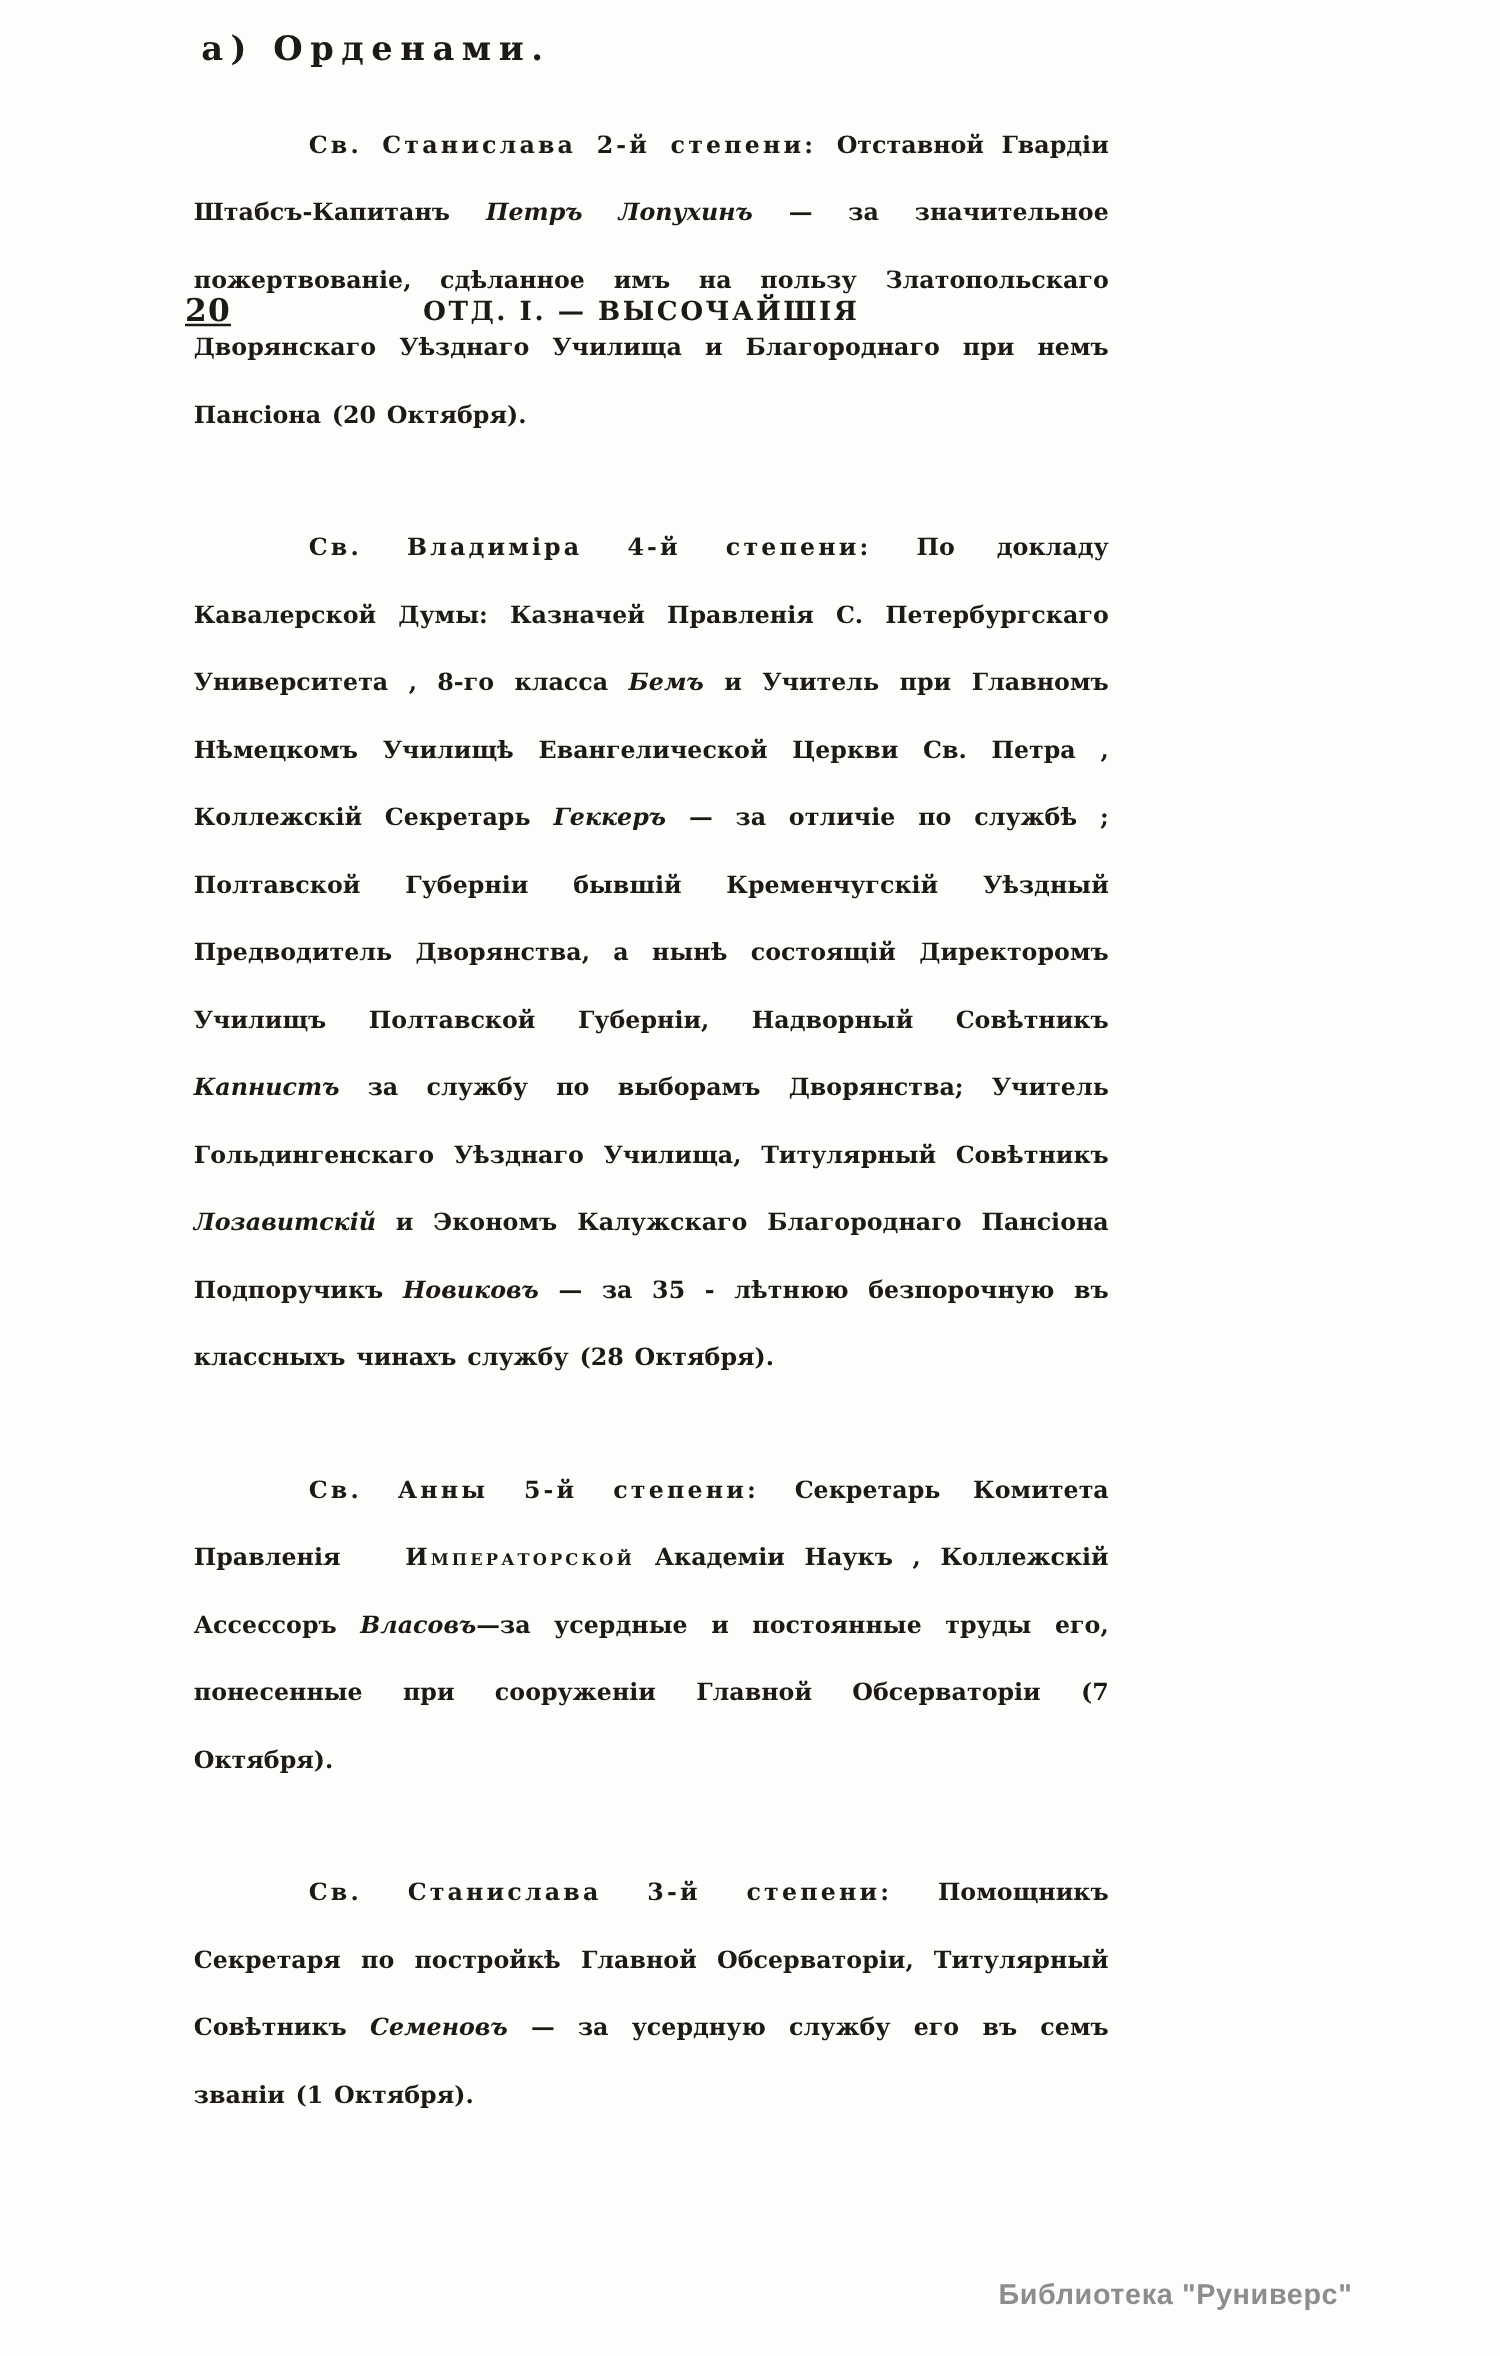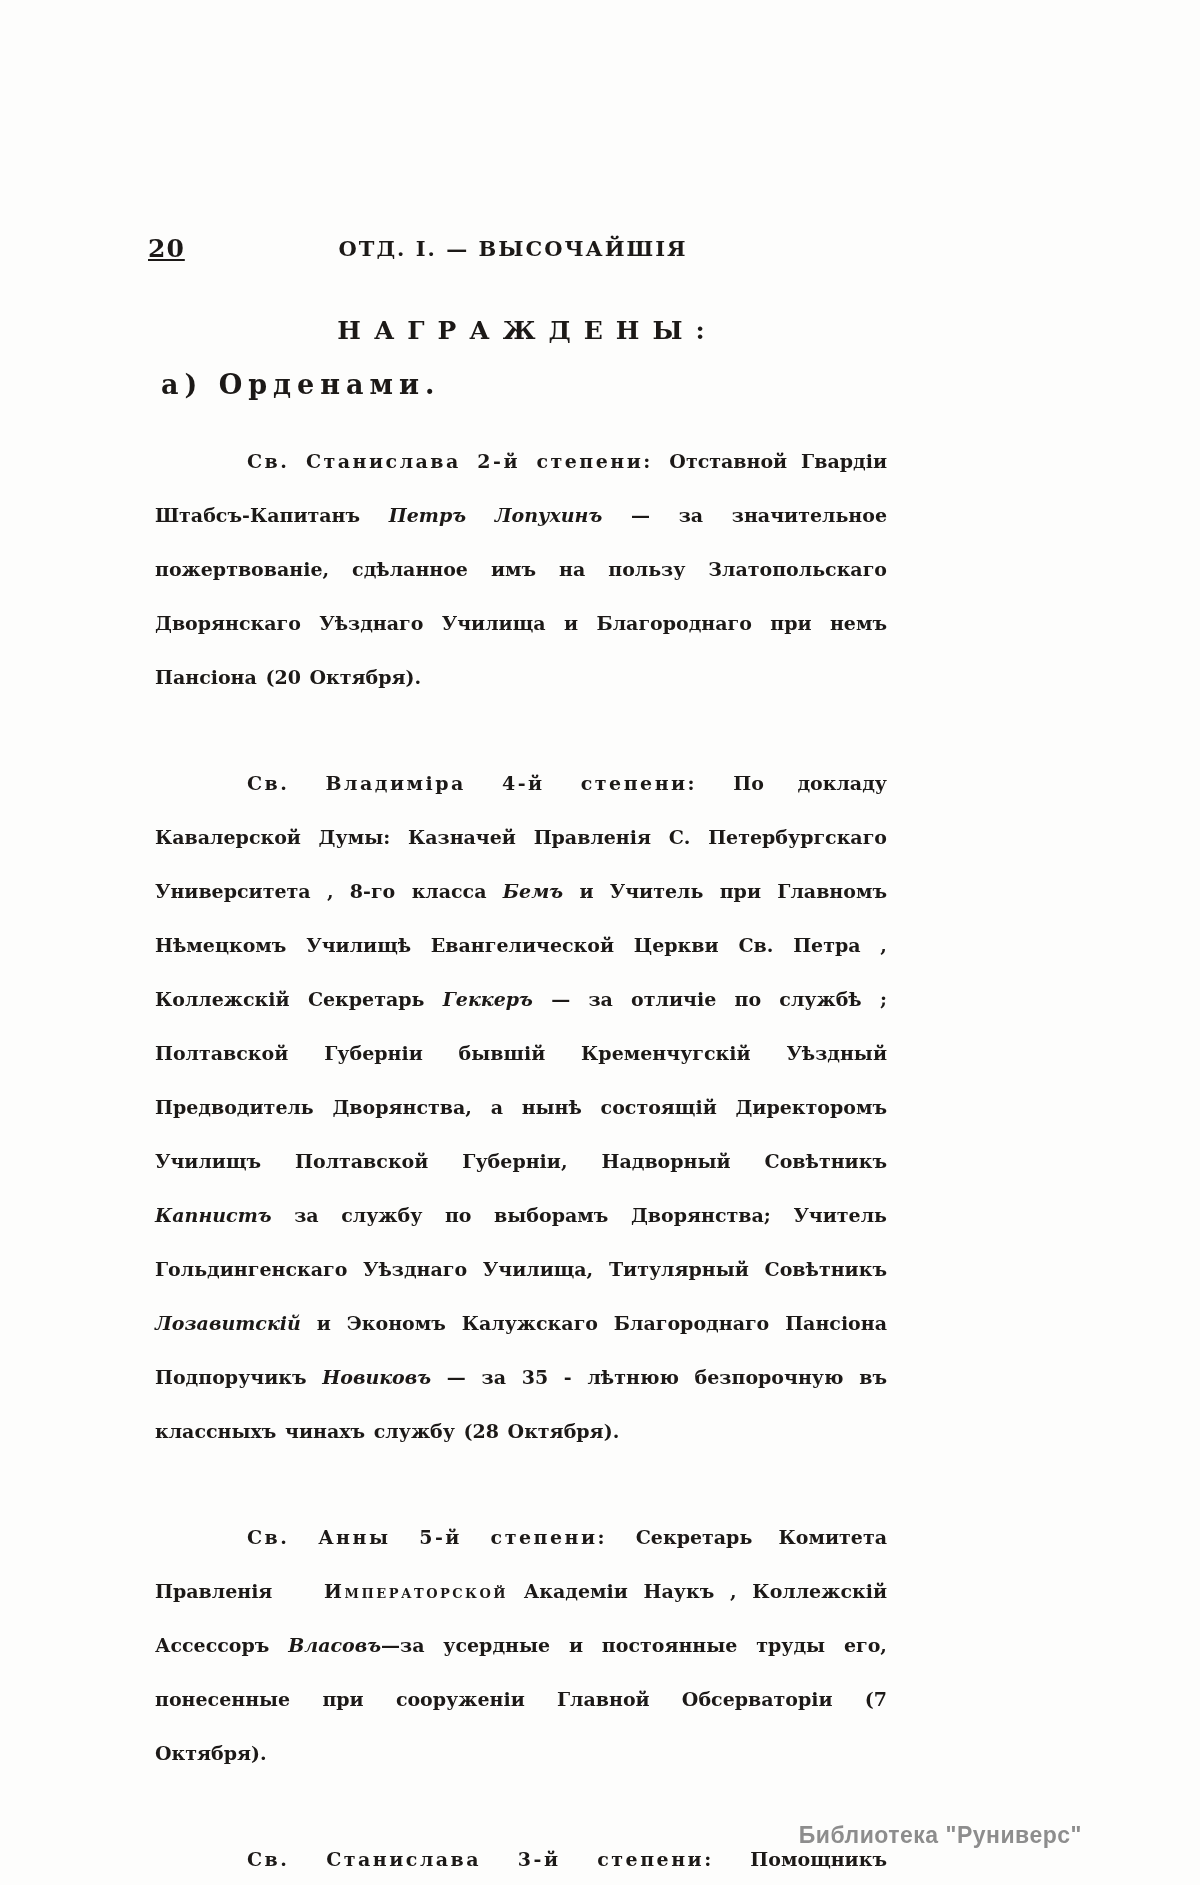--- a/index.html
+++ b/index.html
@@ -96,21 +96,20 @@
 <body>
 
 <div class="page">
 
   <div class="page-number">20</div>
 
   <div class="running-head">ОТД. I. — ВЫСОЧАЙШІЯ</div>
 
   <div class="column">
 
-    <div class="heading-main">НАГРАЖДЕНЫ:</div>
 
     <div class="heading-sub">а) Орденами.</div>
 
     <p class="para"><span class="seg-lead">Св. Станислава 2-й степени: </span><span class="seg-n">Отставной Гвардіи Штабсъ-Капитанъ </span><span class="seg-i">Петръ Лопухинъ</span><span class="seg-n"> — за значительное пожертвованіе, сдѣланное имъ на пользу Златопольскаго Дворянскаго Уѣзднаго Училища и Благороднаго при немъ Пансіона (20 Октября).</span></p>
 
     <p class="para"><span class="seg-lead">Св. Владиміра 4-й степени: </span><span class="seg-n">По докладу Кавалерской Думы: Казначей Правленія С. Петербургскаго Университета , 8-го класса </span><span class="seg-i">Бемъ</span><span class="seg-n"> и Учитель при Главномъ Нѣмецкомъ Училищѣ Евангелической Церкви Св. Петра , Коллежскій Секретарь </span><span class="seg-i">Геккеръ</span><span class="seg-n"> — за отличіе по службѣ ; Полтавской Губерніи бывшій Кременчугскій Уѣздный Предводитель Дворянства, а нынѣ состоящій Директоромъ Училищъ Полтавской Губерніи, Надворный Совѣтникъ </span><span class="seg-i">Капнистъ</span><span class="seg-n"> за службу по выборамъ Дворянства; Учитель Гольдингенскаго Уѣзднаго Училища, Титулярный Совѣтникъ </span><span class="seg-i">Лозавитскій</span><span class="seg-n"> и Экономъ Калужскаго Благороднаго Пансіона Подпоручикъ </span><span class="seg-i">Новиковъ</span><span class="seg-n"> — за 35 - лѣтнюю безпорочную въ классныхъ чинахъ службу (28 Октября).</span></p>
 
     <p class="para"><span class="seg-lead">Св. Анны 5-й степени: </span><span class="seg-n">Секретарь Комитета Правленія </span><span class="seg-sc">Императорской</span><span class="seg-n"> Академіи Наукъ , Коллежскій Ассессоръ </span><span class="seg-i">Власовъ</span><span class="seg-n">—за усердные и постоянные труды его, понесенные при сооруженіи Главной Обсерваторіи (7 Октября).</span></p>
 
     <p class="para"><span class="seg-lead">Св. Станислава 3-й степени: </span><span class="seg-n">Помощникъ Секретаря по постройкѣ Главной Обсерваторіи, Титулярный Совѣтникъ </span><span class="seg-i">Семеновъ</span><span class="seg-n"> — за усердную службу его въ семъ званіи (1 Октября).</span></p>

